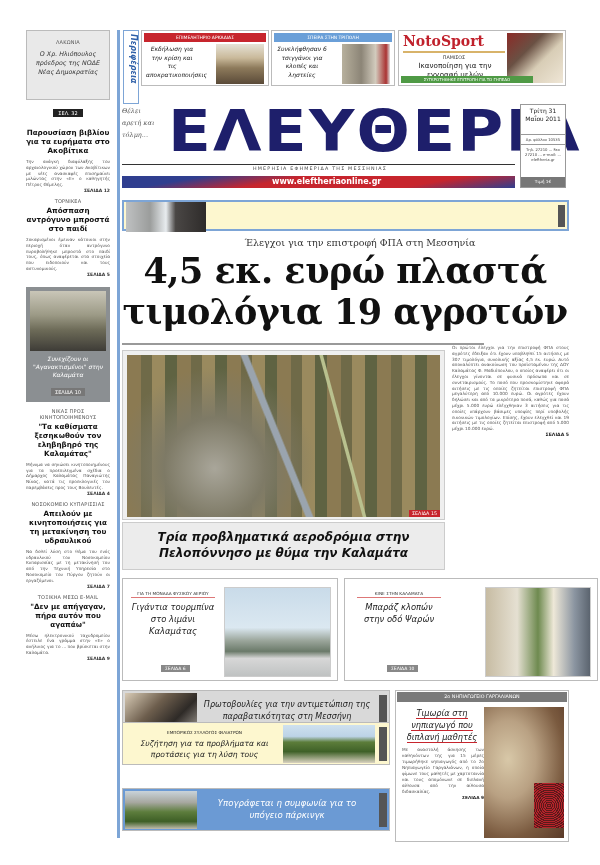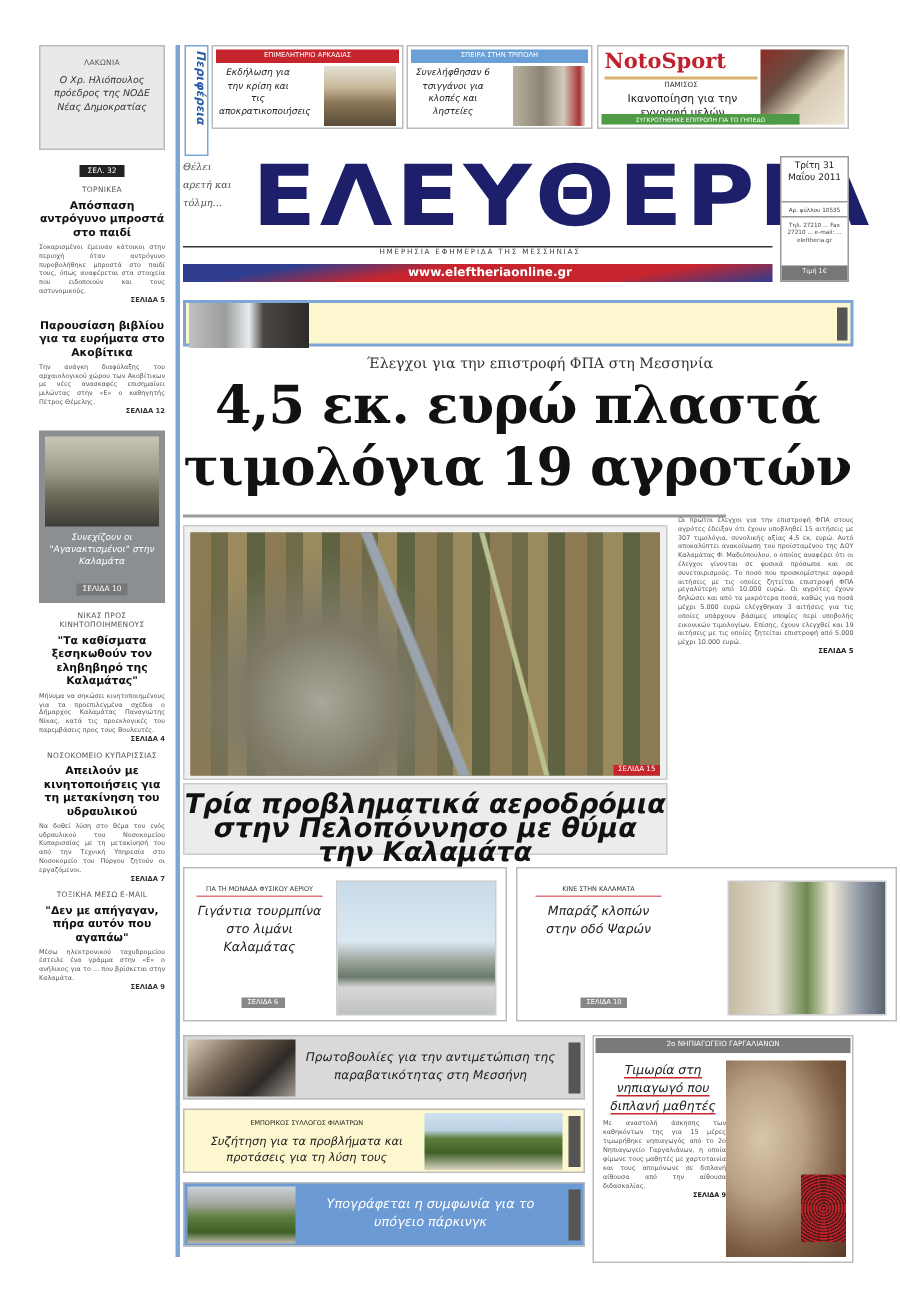--- a/index.html
+++ b/index.html
@@ -70,21 +70,21 @@
   
   .aerial { left: 122px; top: 350px; width: 323px; height: 170px; background: #efefef; border: 1px solid #ccc; padding: 4px; }
   .aerial .img { position: relative; width: 100%; height: 162px; background:
       linear-gradient(68deg, transparent 47%, #9aa4ae 47.5%, #9aa4ae 49%, transparent 49.5%),
       linear-gradient(75deg, transparent 66%, #b9c18e 66.3%, #b9c18e 67%, transparent 67.3%),
       radial-gradient(circle at 28% 70%, #a9a69a 0%, #7e7a66 20%, transparent 40%),
       repeating-linear-gradient(90deg, #8b7a52 0 14px, #6f6a48 14px 25px, #9a8a5e 25px 38px, #5f6342 38px 50px),
       #7d7250; }
   .aerial .tag { position: absolute; right: 0; bottom: 0; background: #c7252d; color: #fff; font-size: 4.8px; padding: 1px 3px; }
   .aerial-cap { left: 122px; top: 522px; width: 323px; height: 48px; background: #ececec; border: 1px solid #ccc; }
-  .aerial-cap span { display: block; text-align: center; font-style: italic; font-weight: bold; font-size: 18px; line-height: 16px; color: #111; padding-top: 6px; }
+  .aerial-cap span { display: block; text-align: center; font-style: italic; font-weight: bold; font-size: 12px; line-height: 16px; color: #111; padding-top: 6px; }
 
   .main-body { left: 452px; top: 345px; width: 117px; font-size: 4.3px; line-height: 5.8px; color: #555; text-align: justify; }
   .main-body .pg { text-align: right; font-weight: bold; color: #222; font-size: 4.6px; }
 
   
   .mid-story { top: 578px; height: 103px; border: 1px solid #bbb; background: #fff; }
   .mid-story .kick { position: absolute; left: 8px; top: 12px; font-size: 4.3px; color: #333; border-bottom: 1px solid #d77; padding-bottom: 1px; width: 84px; text-align: center; }
   .mid-story .head { position: absolute; left: 8px; top: 22px; width: 84px; text-align: center; font-style: italic; font-size: 8.4px; line-height: 12px; color: #222; }
   .mid-story .tag { position: absolute; left: 38px; bottom: 8px; background: #888; color: #fff; font-size: 4.5px; padding: 1px 4px; }
   .mid-story .img { position: absolute; top: 8px; right: 6px; width: 107px; height: 90px; border: 1px solid #ccc; }
@@ -108,31 +108,31 @@
 </head>
 <body>
 
 <div class="abs left-col">
   <div class="boxed-teaser">
     <div class="kicker">ΛΑΚΩΝΙΑ</div>
     <div class="teaser-italic">Ο Χρ. Ηλιόπουλος πρόεδρος της ΝΟΔΕ Νέας Δημοκρατίας</div>
   </div>
   <div class="center"><span class="page-tag-dark">ΣΕΛ. 32</span></div>
 
+  <div class="lc-block">
+    <div class="lc-headline">Παρουσίαση βιβλίου για τα ευρήματα στο Ακοβίτικα</div>
+    <div class="lc-body">Την ανάγκη διαφύλαξης του αρχαιολογικού χώρου των Ακοβίτικων με νέες ανασκαφές επισημαίνει μιλώντας στην «Ε» ο καθηγητής Πέτρος Θέμελης.</div>
+    <div class="lc-page">ΣΕΛΙΔΑ 12</div>
+  </div>
+
   <div class="lc-block" style="margin-top:5px">
     <div class="kicker">ΤΟΡΝΙΚΕΑ</div>
     <div class="lc-headline">Απόσπαση αντρόγυνο μπροστά στο παιδί</div>
     <div class="lc-body">Σοκαρισμένοι έμειναν κάτοικοι στην περιοχή όταν αντρόγυνο πυροβολήθηκε μπροστά στο παιδί τους, όπως αναφέρεται στα στοιχεία που ειδοποιούν και τους αστυνομικούς.</div>
     <div class="lc-page">ΣΕΛΙΔΑ 5</div>
-  </div>
-
-  <div class="lc-block">
-    <div class="lc-headline">Παρουσίαση βιβλίου για τα ευρήματα στο Ακοβίτικα</div>
-    <div class="lc-body">Την ανάγκη διαφύλαξης του αρχαιολογικού χώρου των Ακοβίτικων με νέες ανασκαφές επισημαίνει μιλώντας στην «Ε» ο καθηγητής Πέτρος Θέμελης.</div>
-    <div class="lc-page">ΣΕΛΙΔΑ 12</div>
   </div>
 
   <div class="photo-box">
     <div class="ph"></div>
     <div class="cap">Συνεχίζουν οι "Αγανακτισμένοι" στην Καλαμάτα</div>
     <div class="tag">ΣΕΛΙΔΑ 10</div>
   </div>
 
   <div class="lc-block" style="margin-top:6px">
     <div class="kicker">ΝΙΚΑΣ ΠΡΟΣ ΚΙΝΗΤΟΠΟΙΗΜΕΝΟΥΣ</div>
@@ -232,21 +232,21 @@
   <div class="head" style="left:12px">Μπαράζ κλοπών στην οδό Ψαρών</div>
   <div class="tag" style="left:42px">ΣΕΛΙΔΑ 10</div>
   <div class="img" style="width:106px;background:linear-gradient(90deg,#c7bca3 0%,#e5e0d2 30%,#6e8a4f 50%,#eee8d8 65%,#8b95a1 85%,#5b646f 100%);"></div>
 </div>
 
 <div class="abs strip" style="top:690px;background:#d9d9d9;">
   <div class="img" style="background:linear-gradient(135deg,#d8cbb6 0%,#6d5e4d 40%,#2e2a27 70%,#a19b93 100%);"></div>
   <div class="txt">Πρωτοβουλίες για την αντιμετώπιση της παραβατικότητας στη Μεσσήνη</div>
   <div class="side"></div>
 </div>
-<div class="abs strip" style="top:739px;background:#fdf7cf;">
+<div class="abs strip" style="top:722px;background:#fdf7cf;">
   <div class="txt" style="left:4px;top:4px;width:155px;font-size:7.6px;line-height:11px;">
     <div style="font-size:4.3px;font-style:normal;">ΕΜΠΟΡΙΚΟΣ ΣΥΛΛΟΓΟΣ ΦΙΛΙΑΤΡΩΝ</div>
     <div>Συζήτηση για τα προβλήματα και προτάσεις για τη λύση τους</div>
   </div>
   <div class="img" style="left:160px;width:92px;background:linear-gradient(180deg,#cfe1ef 0%,#bcd3e6 30%,#5c7d3a 45%,#3f6128 70%,#d9d2c0 100%);"></div>
   <div class="side"></div>
 </div>
 <div class="abs strip" style="top:788px;background:#6b9ad4;">
   <div class="img" style="background:linear-gradient(180deg,#c9d3da 0%,#a7a8a0 30%,#5d7d3d 55%,#3e5f26 80%,#c1bcae 100%);"></div>
   <div class="txt" style="color:#fff;font-size:8.6px;">Υπογράφεται η συμφωνία για το υπόγειο πάρκινγκ</div>

